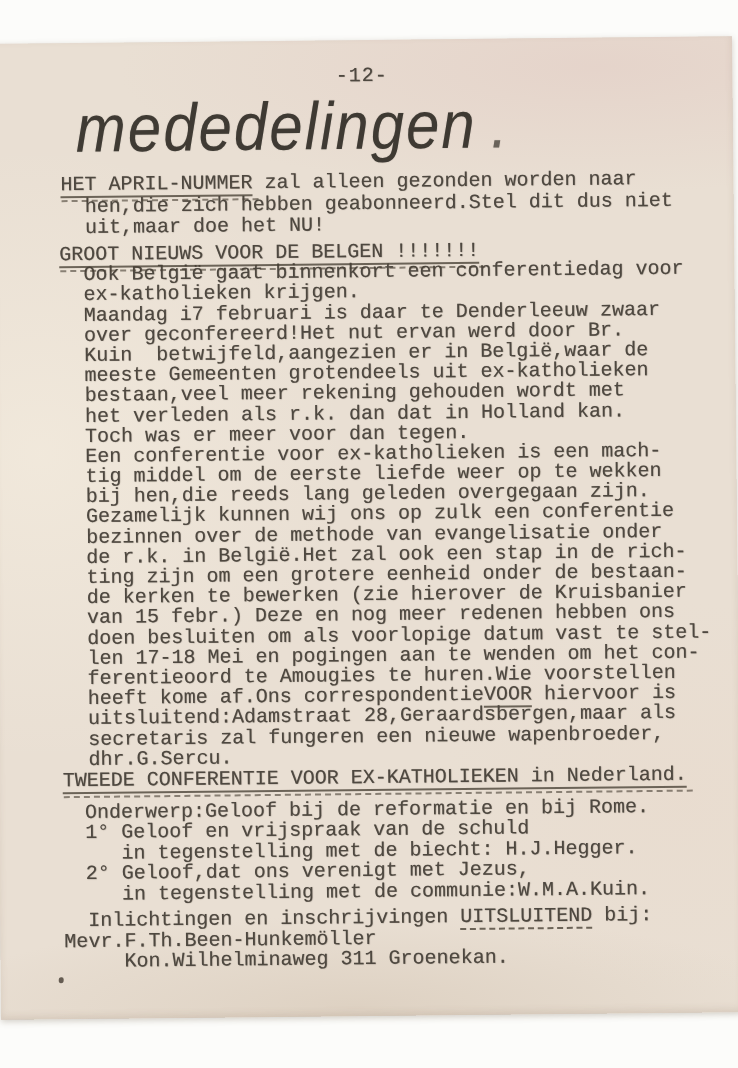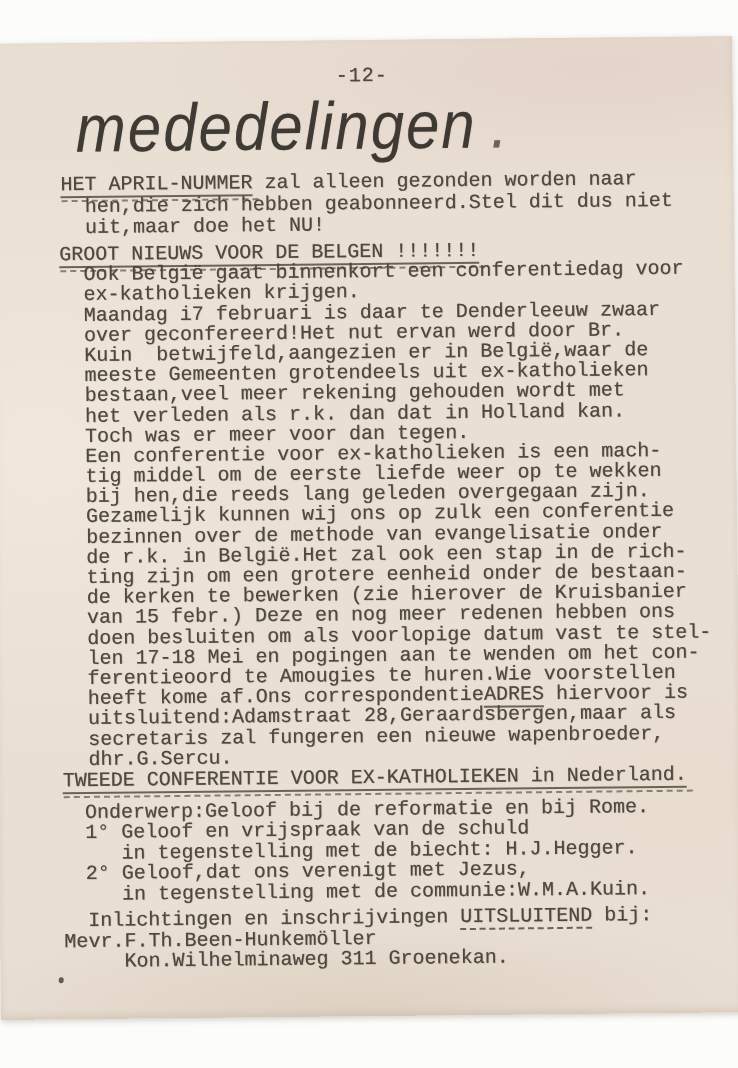--- a/index.html
+++ b/index.html
@@ -128,21 +128,21 @@
         <div class="line">  bij hen,die reeds lang geleden overgegaan zijn.</div>
         <div class="line">  Gezamelijk kunnen wij ons op zulk een conferentie</div>
         <div class="line">  bezinnen over de methode van evangelisatie onder</div>
         <div class="line">  de r.k. in België.Het zal ook een stap in de rich-</div>
         <div class="line">  ting zijn om een grotere eenheid onder de bestaan-</div>
         <div class="line">  de kerken te bewerken (zie hierover de Kruisbanier</div>
         <div class="line">  van 15 febr.) Deze en nog meer redenen hebben ons</div>
         <div class="line">  doen besluiten om als voorlopige datum vast te stel-</div>
         <div class="line">  len 17-18 Mei en pogingen aan te wenden om het con-</div>
         <div class="line">  ferentieoord te Amougies te huren.Wie voorstellen</div>
-        <div class="line"><span>  heeft kome af.Ons correspondentie</span><span class="u">ADRES</span><span> hiervoor is</span></div>
+        <div class="line"><span>  heeft kome af.Ons correspondentie</span><span class="u">VOOR</span><span> hiervoor is</span></div>
         <div class="line">  uitsluitend:Adamstraat 28,Geraardsbergen,maar als</div>
         <div class="line">  secretaris zal fungeren een nieuwe wapenbroeder,</div>
         <div class="line">  dhr.G.Sercu.</div>
       </div>
 
     <div class="block b-tweede">
         <div class="line"><span class="u u-dbl">TWEEDE CONFERENTIE VOOR EX-KATHOLIEKEN in Nederland.</span></div>
       </div>
 
     <div class="block b-prog">

